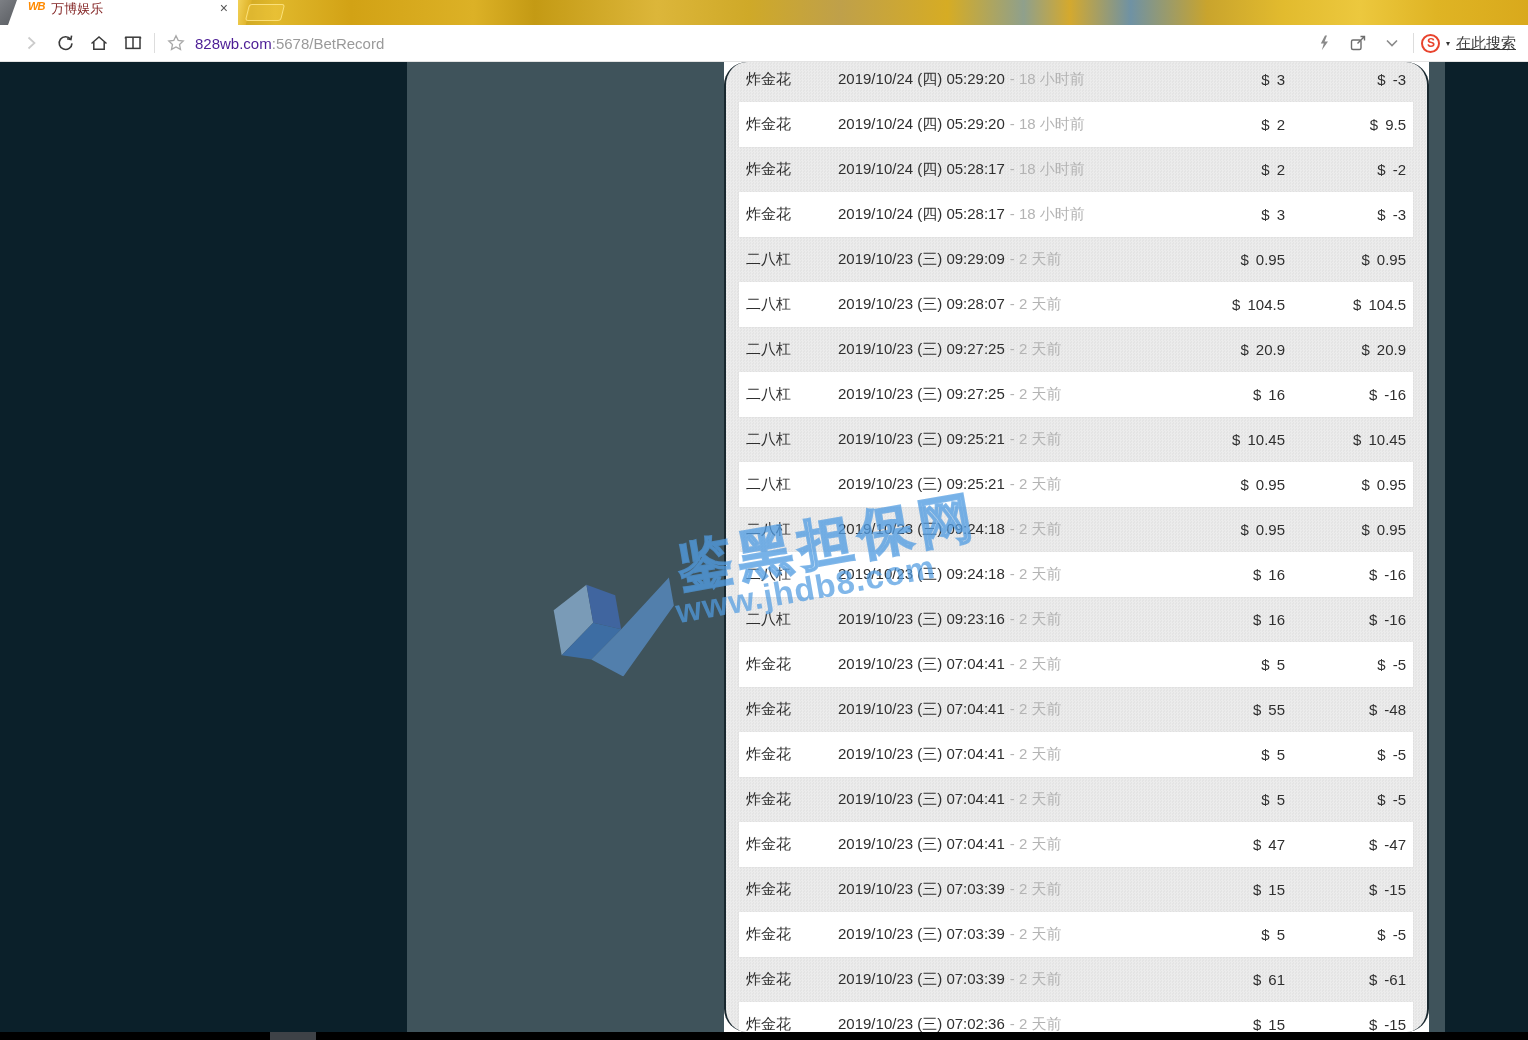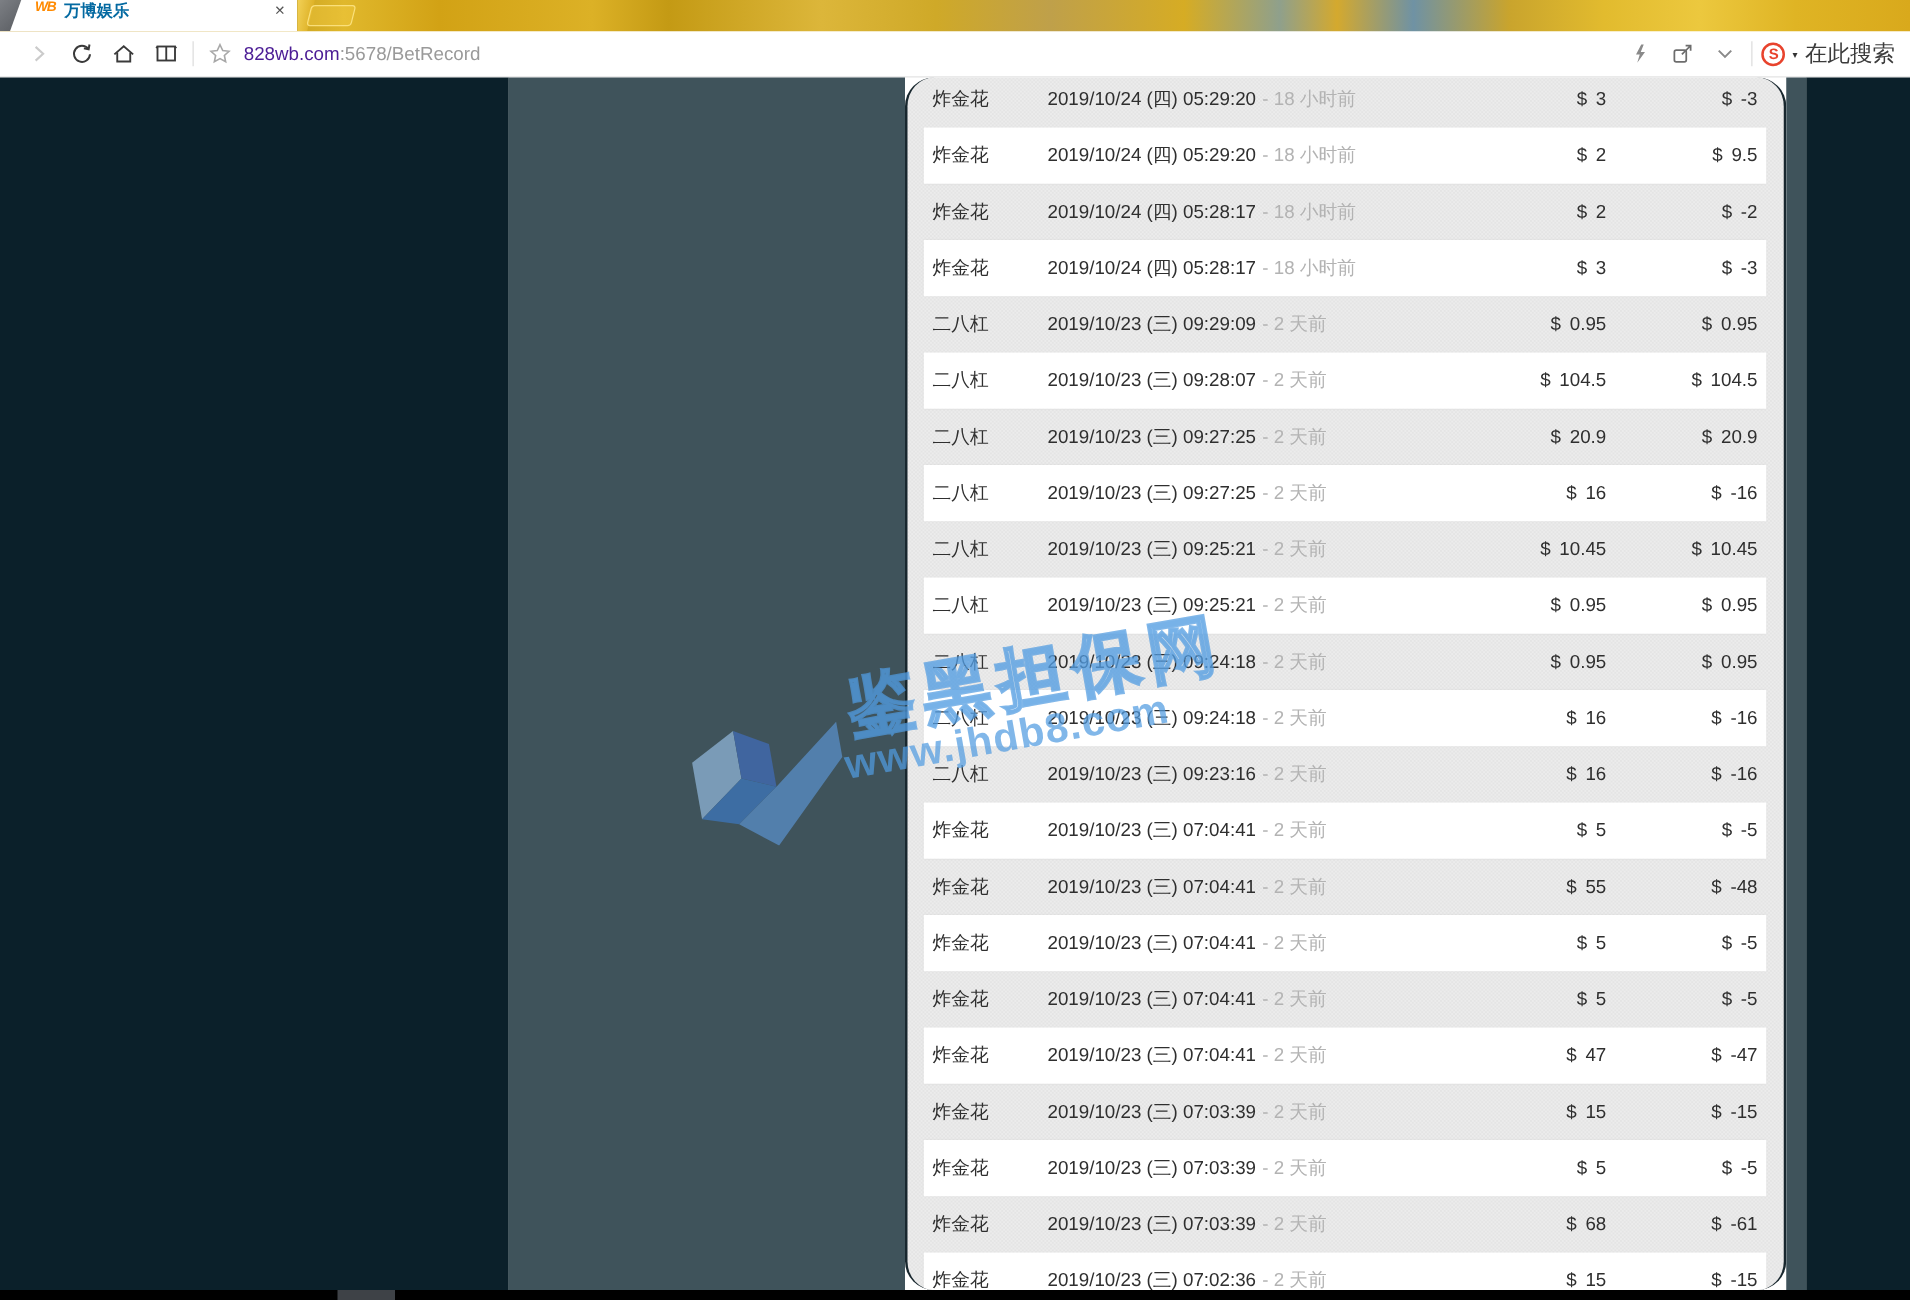--- a/index.html
+++ b/index.html
@@ -14,21 +14,21 @@
       #8fa08c 67%, #d4a92e 70%, #6f92a4 74%, #c9a42d 79%, #e2bb2e 84%,
       #ecc83e 89%, #dfb424 94%, #d9a91c 100%); }
   .corner-shape { position:absolute; left:0; top:0; width:30px; height:25px;
     background:linear-gradient(135deg,#7c7f84,#4e5156);
     clip-path:polygon(0 0,30px 0,8px 100%,0 100%); }
   .tab { position:absolute; left:8px; top:0; width:230px; height:25px;
     background:#fff; clip-path:polygon(9px 0,100% 0,100% 100%,0 100%);
     display:flex; align-items:flex-start; padding-left:20px; }
   .favicon { font-size:11px; font-weight:bold; font-style:italic;
     color:#ff8a00; letter-spacing:-1px; margin-right:7px; }
-  .tab-title { font-size:13px; color:#0369a1; flex:1;font-weight:bold; }
+  .tab-title { font-size:13px; color:#7f1d1d; flex:1; }
   .tab-close { font-size:14px; color:#555; margin-right:10px; cursor:default; }
   .tab-deco { position:absolute; left:247px; top:4px; width:36px; height:17px;
     background:rgba(255,215,80,.25); border:1px solid rgba(255,232,140,.8);
     border-radius:3px; transform:skewX(-14deg); }
   .tab-edge { position:absolute; left:238px; top:0; width:14px; height:25px;
     background:linear-gradient(100deg,#f2d157,#d8a818);
     clip-path:polygon(0 0,100% 0,55% 100%,0 100%); }
 
   
   .toolbar { height:37px; width:100%; background:#fff;
@@ -38,21 +38,21 @@
     width:34px; height:30px; cursor:default; }
   .tb-sep { width:1px; height:20px; background:#ddd; margin:0 4px; }
   .url-box { display:flex; align-items:center; margin-left:2px; }
   .url-host { font-size:15px; color:#4c1d95; }
   .url-rest { font-size:15px; color:#9a9a9a; }
   .tb-right { margin-left:auto; display:flex; align-items:center; padding-right:8px; }
   .sogou { width:19px; height:19px; border-radius:50%; border:2px solid #e8432d;
     color:#e8432d; font-weight:bold; font-size:12px; line-height:15px;
     text-align:center; }
   .sogou-caret { font-size:8px; color:#333; margin:0 6px 0 2px; }
-  .search-label { font-size:18px; color:#3b3b3b; margin-right:4px; }
+  .search-label { font-size:15px; color:#3b3b3b; margin-right:4px;text-decoration:underline; }
 
   
   .content { position:relative; height:970px; width:100%; display:flex; }
   .col-navy-l { width:407px; background:#0b202a; }
   .col-slate-l { width:317px; background:#3f535b; }
   .panel { width:705px; background:#e9e9e9;
     background-image:repeating-conic-gradient(#ececec 0% 25%, #e4e4e4 0% 50%);
     background-size:3px 3px;
     border-left:2px solid #18272e; border-right:2px solid #18272e;
     padding:0 14px 0 13px; overflow:hidden;border-radius:23px; }
@@ -285,21 +285,21 @@
   </div>
         <div class="row">
     <span class="c-game">炸金花</span>
     <span class="c-date"><span class="t">2019/10/23 (三) 07:03:39</span><span class="ago">- 2 天前</span></span>
     <span class="c-amt"><span class="cur">$</span><span>5</span></span>
     <span class="c-res"><span class="cur">$</span><span>-5</span></span>
   </div>
         <div class="row">
     <span class="c-game">炸金花</span>
     <span class="c-date"><span class="t">2019/10/23 (三) 07:03:39</span><span class="ago">- 2 天前</span></span>
-    <span class="c-amt"><span class="cur">$</span><span>68</span></span>
+    <span class="c-amt"><span class="cur">$</span><span>61</span></span>
     <span class="c-res"><span class="cur">$</span><span>-61</span></span>
   </div>
         <div class="row">
     <span class="c-game">炸金花</span>
     <span class="c-date"><span class="t">2019/10/23 (三) 07:02:36</span><span class="ago">- 2 天前</span></span>
     <span class="c-amt"><span class="cur">$</span><span>15</span></span>
     <span class="c-res"><span class="cur">$</span><span>-15</span></span>
   </div>
       </div>
   </div>

